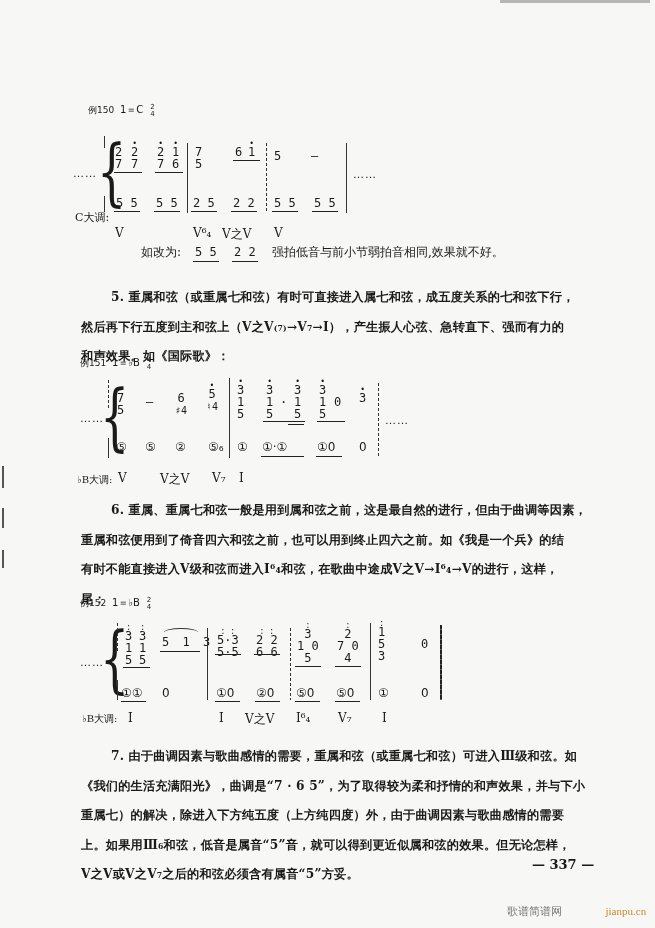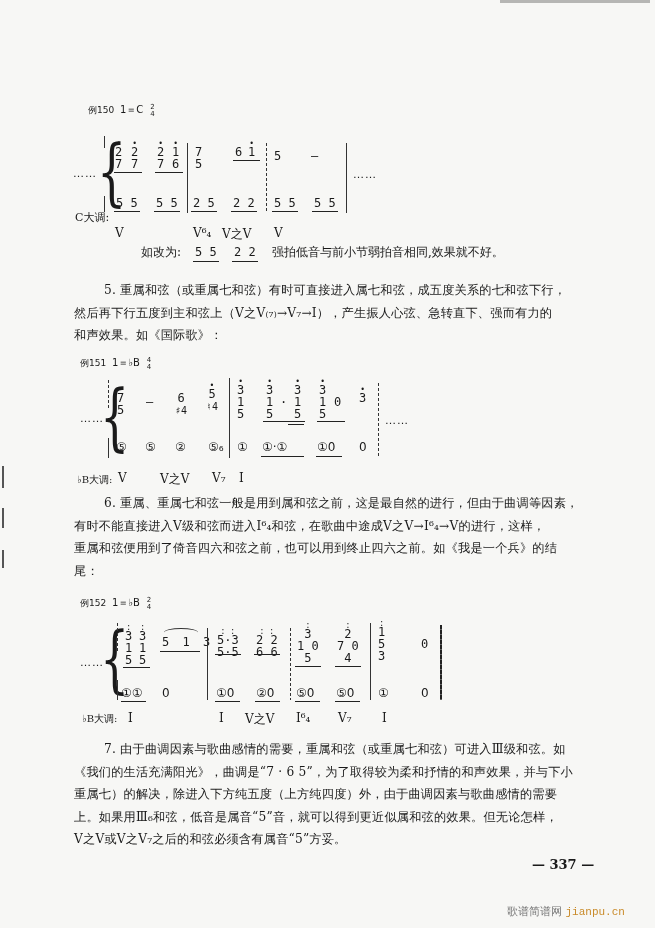--- a/index.html
+++ b/index.html
@@ -19,25 +19,25 @@
     .barline.dash { background: repeating-linear-gradient(#333 0 3px, transparent 3px 5px); }
     .barline.final { width: 2px; background: repeating-linear-gradient(#222 0 4px, #666 4px 5px); }
     .brace { position: absolute; font-size: 46px; line-height: 46px; font-family: "DejaVu Serif", serif; transform: scaleY(1.6); transform-origin: top left; }
     .dots { position: absolute; font-size: 11px; letter-spacing: 1px; font-family: "DejaVu Sans", sans-serif; }
     .n { position: absolute; font-family: "DejaVu Sans Mono", monospace; font-size: 12px; line-height: 12px; text-align: center; }
     .n .hd { display: block; font-size: 8px; line-height: 4px; height: 4px; }
     .ul { position: absolute; height: 1px; background: #222; }
     .circ { position: absolute; font-family: "DejaVu Sans", sans-serif; font-size: 12px; line-height: 12px; }
     .roman { position: absolute; font-size: 12px; font-family: "DejaVu Serif", serif; }
     .para { position: absolute; left: 88px; width: 565px; font-size: 12.2px; line-height: 22.5px; letter-spacing: .2px; }
-    .para p { margin: 0; }
+    .para p { margin: 7px; font-weight: bold; }
     .indent { text-indent: 30px; }
     .page-num { position: absolute; left: 532px; top: 857px; font-size: 13px; font-weight: bold; font-family: "DejaVu Serif", serif; }
     .watermark { position: absolute; left: 507px; top: 904px; font-size: 11px; color: #777; }
-    .watermark .wm-url { color: #c98b2a; font-family: Liberation Mono, monospace; }
+    .watermark .wm-url { color: #c98b2a; font-family: Liberation Serif, serif; margin-left: 40px; }
     .note-row { position: absolute; font-size: 12px; }
   </style>
 </head>
 <body>
 
 <div class="scan-edge"></div>
 <div class="margin-mark" style="top:466px;height:22px"></div>
 <div class="margin-mark" style="top:508px;height:20px"></div>
 <div class="margin-mark" style="top:550px;height:18px"></div>
 
@@ -154,22 +154,22 @@
 
   <div class="roman" style="left:77px;top:473px;font-size:10px">♭B大调:</div>
   <div class="roman" style="left:118px;top:471px">V</div>
   <div class="roman" style="left:160px;top:471px">V之V</div>
   <div class="roman" style="left:212px;top:471px">V₇</div>
   <div class="roman" style="left:239px;top:471px">Ⅰ</div>
 </div>
 
 <div class="para" style="top:492px;left:74px">
   <p class="indent">6. 重属、重属七和弦一般是用到属和弦之前，这是最自然的进行，但由于曲调等因素，</p>
+  <p>重属和弦便用到了倚音四六和弦之前，也可以用到终止四六之前。如《我是一个兵》的结</p>
   <p>有时不能直接进入V级和弦而进入Ⅰ⁶₄和弦，在歌曲中途成V之V→Ⅰ⁶₄→V的进行，这样，</p>
-  <p>重属和弦便用到了倚音四六和弦之前，也可以用到终止四六之前。如《我是一个兵》的结</p>
   <p>尾：</p>
 </div>
 
 <div>
   <div class="abs ex-label" style="left:80px;top:596px">
     <span>例152</span>
     &nbsp;<span class="key">1＝♭B</span>
     <span class="ts"><span>2</span><br><span>4</span></span>
   </div>
 

